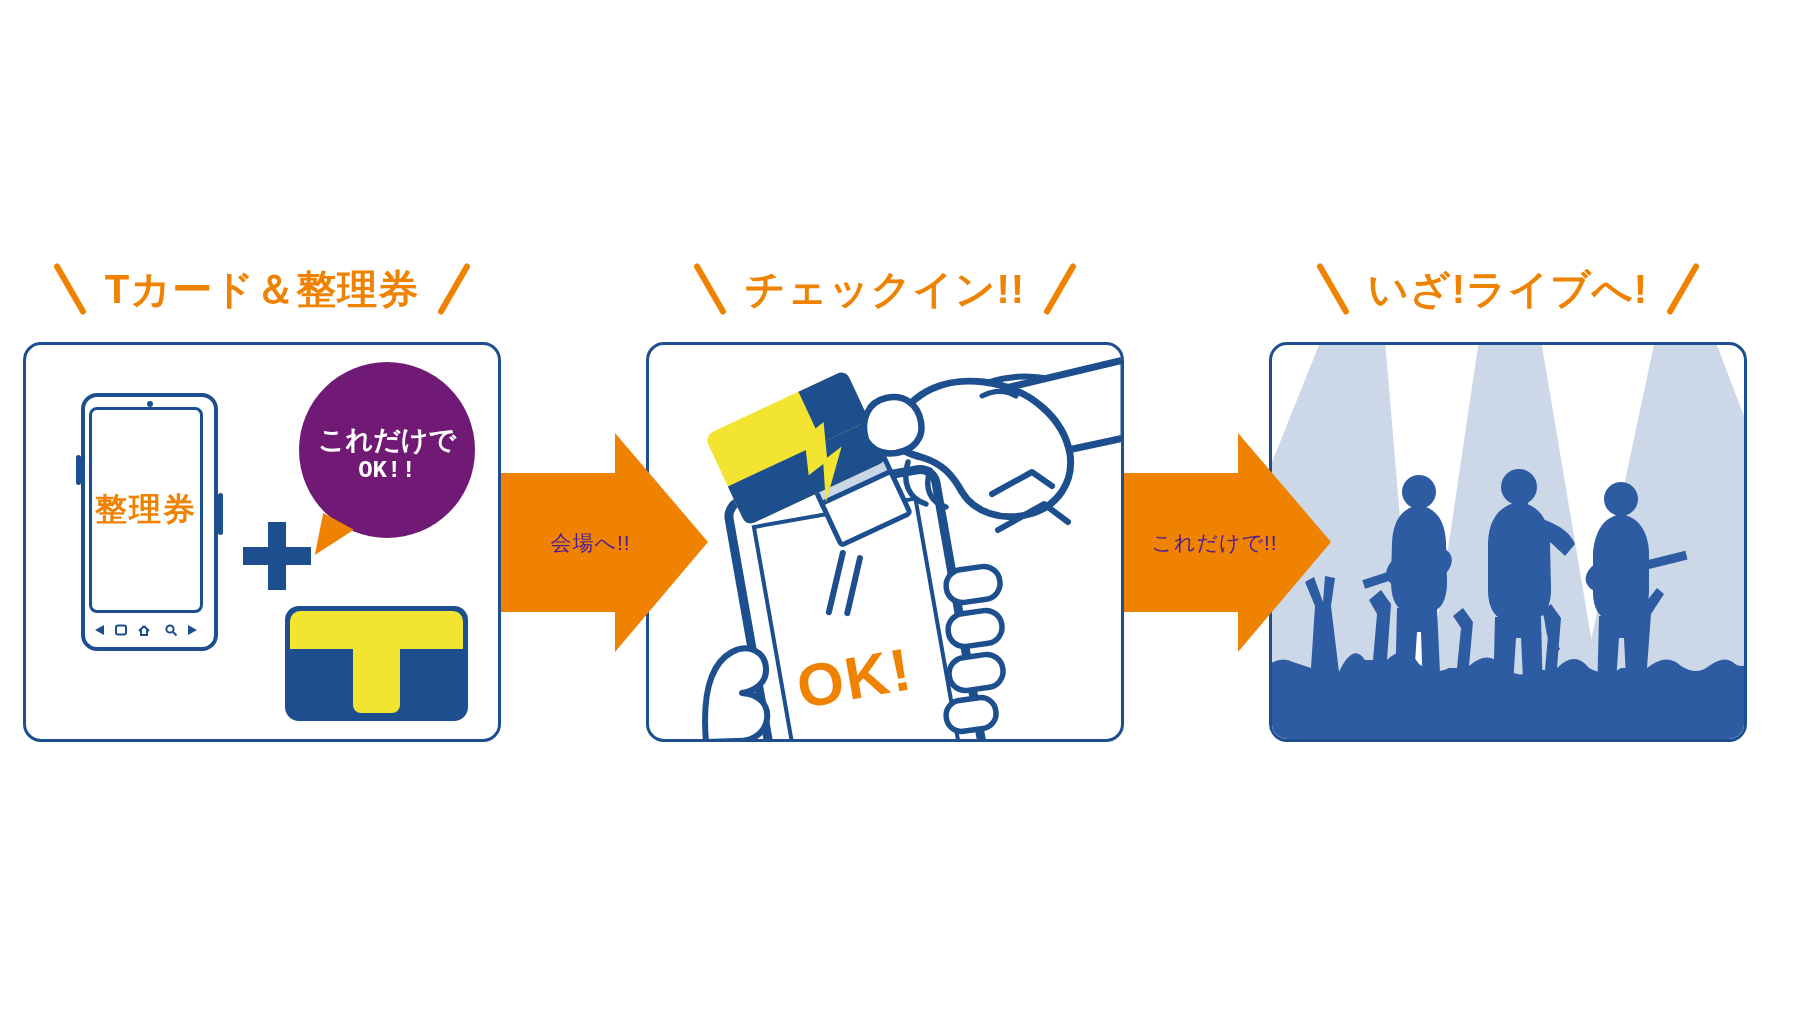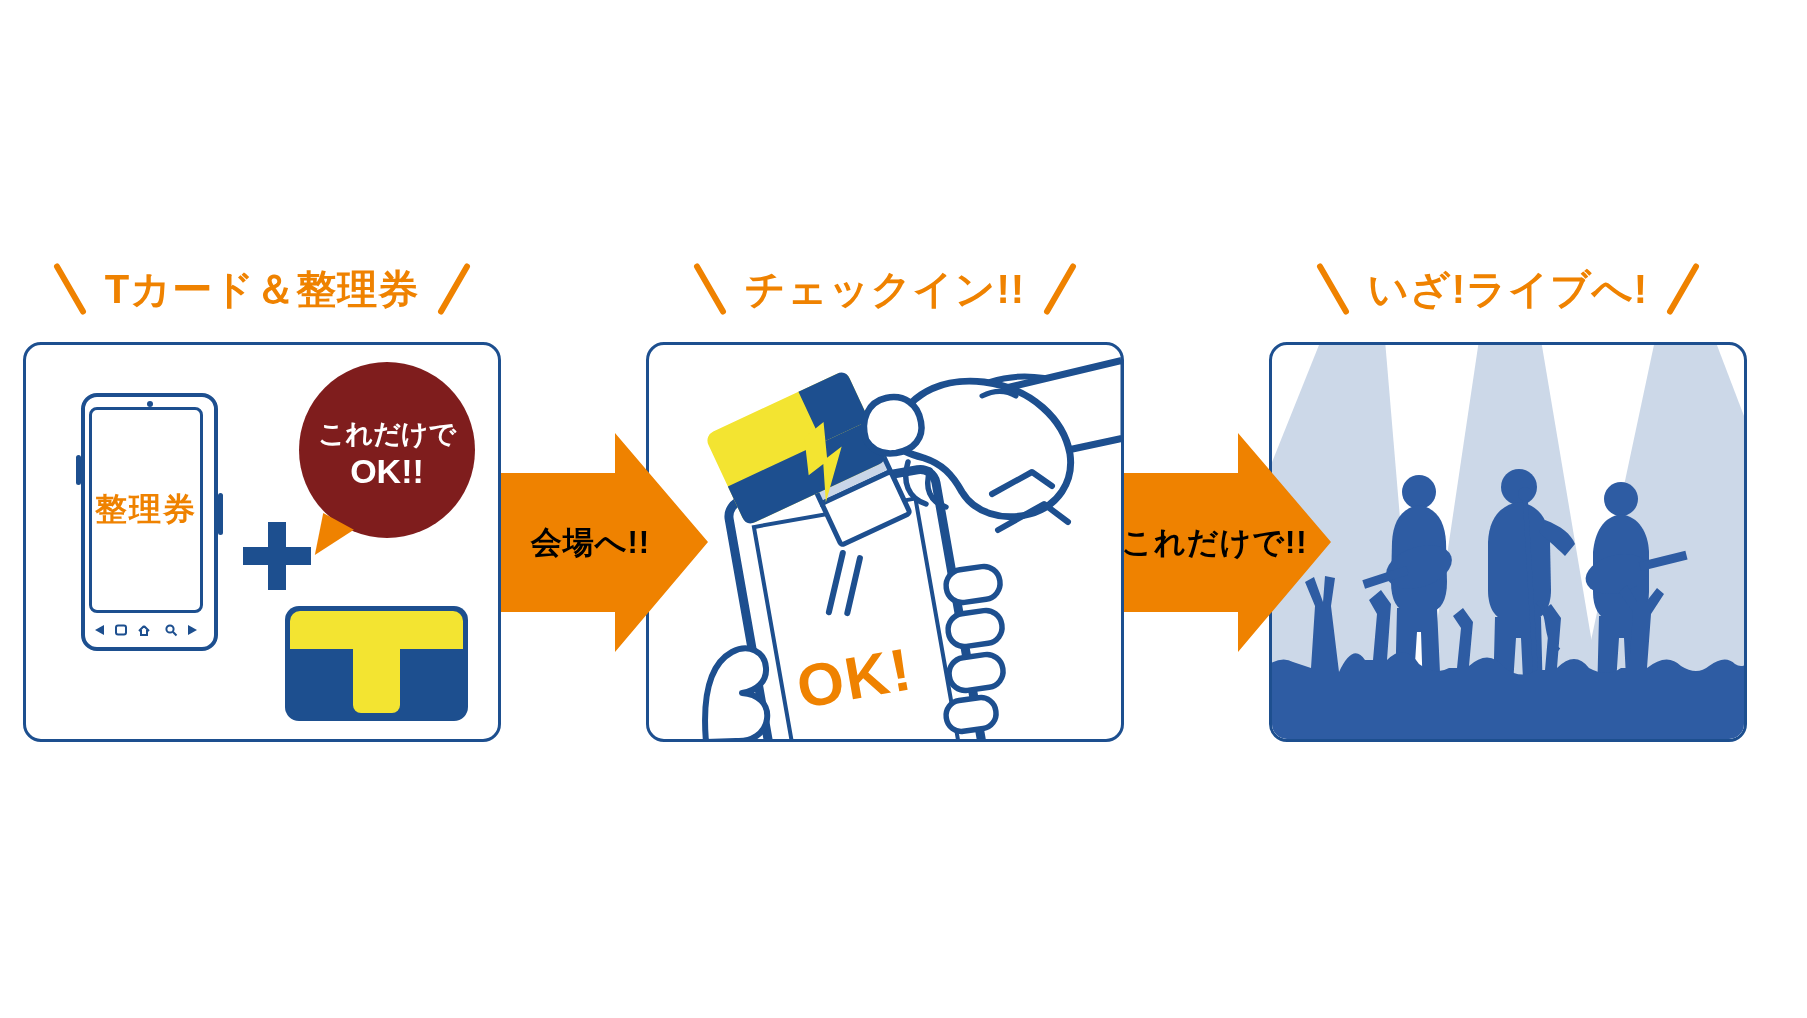--- a/index.html
+++ b/index.html
@@ -24,21 +24,21 @@
     border:3px solid #1d4f8f;border-radius:18px;box-sizing:border-box;overflow:hidden;
   }
   .panel svg{position:absolute;left:-3px;top:-3px;}
   
   .flow-arrow{
     position:absolute;top:433px;width:207px;height:219px;background:#ef8200;
     clip-path:polygon(0px 40px,114px 40px,114px 0px,207px 109px,114px 219px,114px 179px,0px 179px);
     display:flex;align-items:center;justify-content:center;z-index:5;
   }
   .flow-arrow .alabel{
-    color:#000000;font-size:31px;font-weight:700;letter-spacing:1px;white-space:nowrap;
+    color:#4c1d95;font-size:21px;font-weight:400;letter-spacing:1px;white-space:nowrap;
     padding-right:28px;
   }
   
   .phone{
     position:absolute;left:55px;top:48px;width:137px;height:258px;
     border:4px solid #1d4f8f;border-radius:16px;background:#fff;box-sizing:border-box;
   }
   .phone .cam{position:absolute;left:50%;top:4px;width:6px;height:6px;margin-left:-3px;border-radius:50%;background:#1d4f8f;}
   .phone .nub-l{position:absolute;left:-9px;top:58px;width:5px;height:30px;background:#1d4f8f;border-radius:3px;}
   .phone .nub-r{position:absolute;right:-9px;top:96px;width:5px;height:42px;background:#1d4f8f;border-radius:3px;}
@@ -46,25 +46,25 @@
     position:absolute;left:4px;top:10px;width:114px;height:206px;
     border:3px solid #1d4f8f;border-radius:8px;display:flex;align-items:center;justify-content:center;box-sizing:border-box;
   }
   .phone .screen .slabel{color:#ef8200;font-size:32px;font-weight:900;letter-spacing:2px;}
   .phone .navrow{position:absolute;left:6px;bottom:6px;width:110px;height:16px;}
   .plus{position:absolute;left:217px;top:177px;width:68px;height:68px;}
   .plus .pbar-h{position:absolute;left:0;top:25px;width:68px;height:18px;background:#1d4f8f;}
   .plus .pbar-v{position:absolute;left:25px;top:0;width:18px;height:68px;background:#1d4f8f;}
   .bubble{
     position:absolute;left:273px;top:17px;width:176px;height:176px;border-radius:50%;
-    background:#7f1d1d;display:flex;flex-direction:column;align-items:center;justify-content:center;
+    background:#701a75;display:flex;flex-direction:column;align-items:center;justify-content:center;
     padding-top:10px;box-sizing:border-box;text-align:center;
   }
   .bubble .b1{color:#fff;font-size:27px;font-weight:900;line-height:1.2;}
-  .bubble .b2{color:#fff;font-size:34px;font-weight:900;line-height:1.2;}
+  .bubble .b2{color:#fff;font-size:24px;font-weight:900;line-height:1.2;font-family:Liberation Mono, monospace;}
   .bubble-tail{
     position:absolute;left:288px;top:168px;width:42px;height:42px;background:#ef8200;
     clip-path:polygon(2% 100%,22% 0%,95% 40%);
   }
   .tcard{
     position:absolute;left:259px;top:261px;width:183px;height:115px;background:#1d4f8f;border-radius:14px;
   }
   .tcard .band{position:absolute;left:5px;top:5px;width:173px;height:38px;background:#f3e431;border-radius:10px 10px 0 0;}
   .tcard .stem{position:absolute;left:68px;top:40px;width:47px;height:67px;background:#f3e431;border-radius:0 0 8px 8px;}
 </style>

